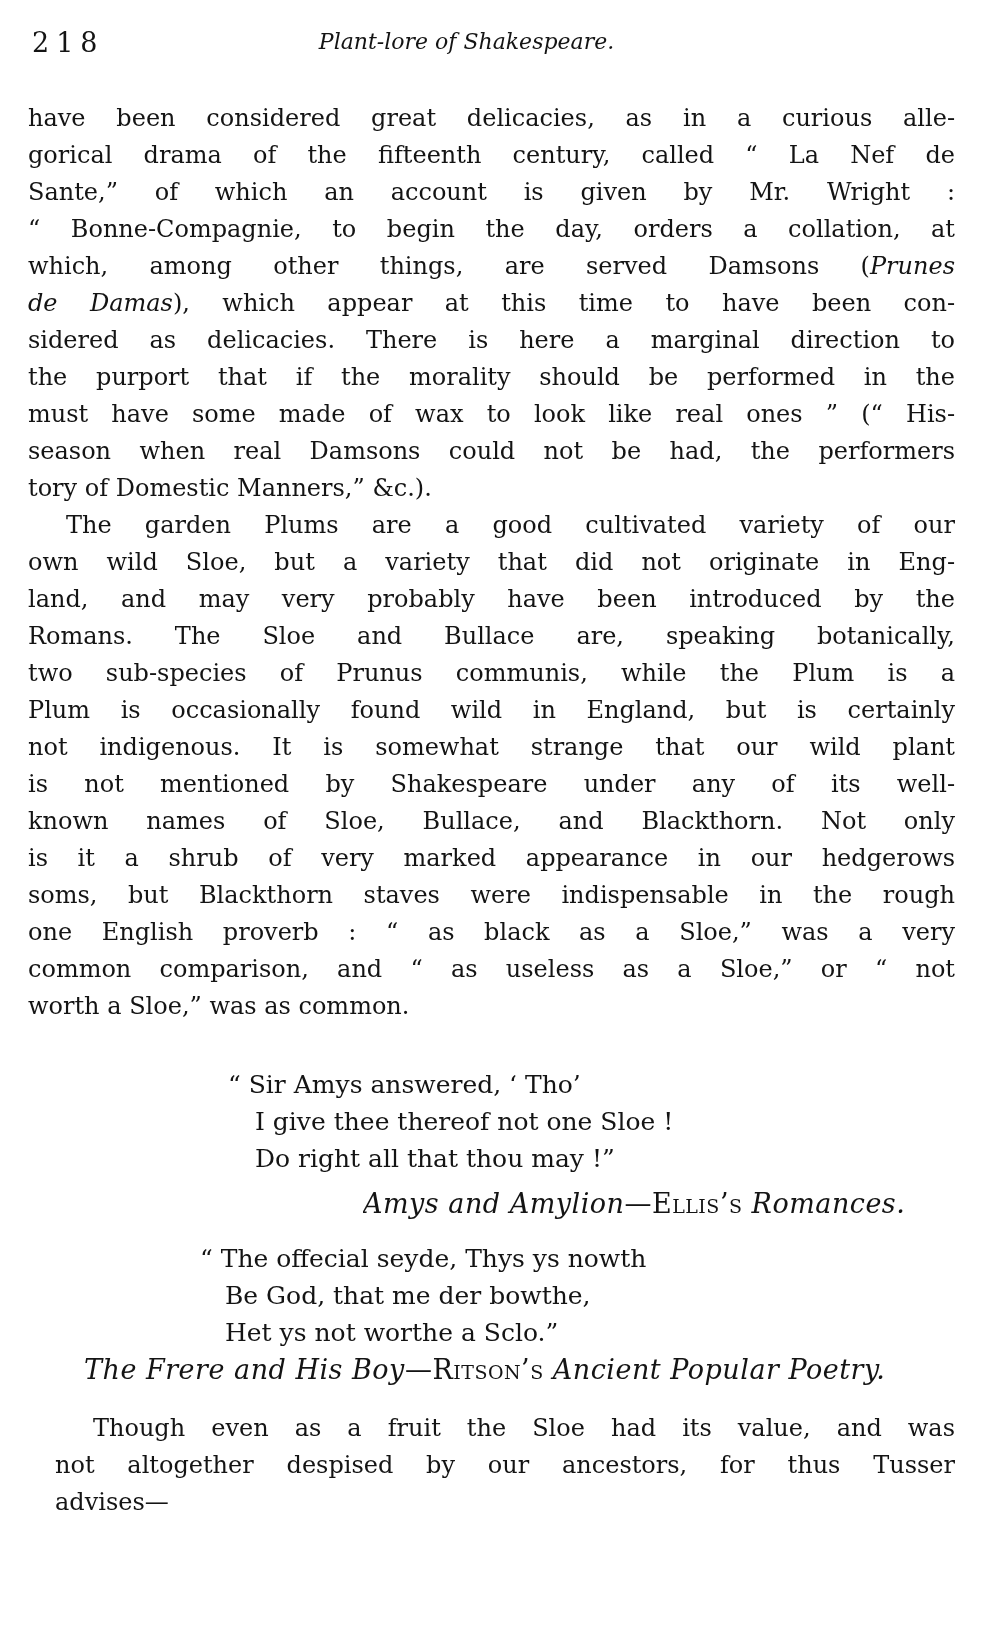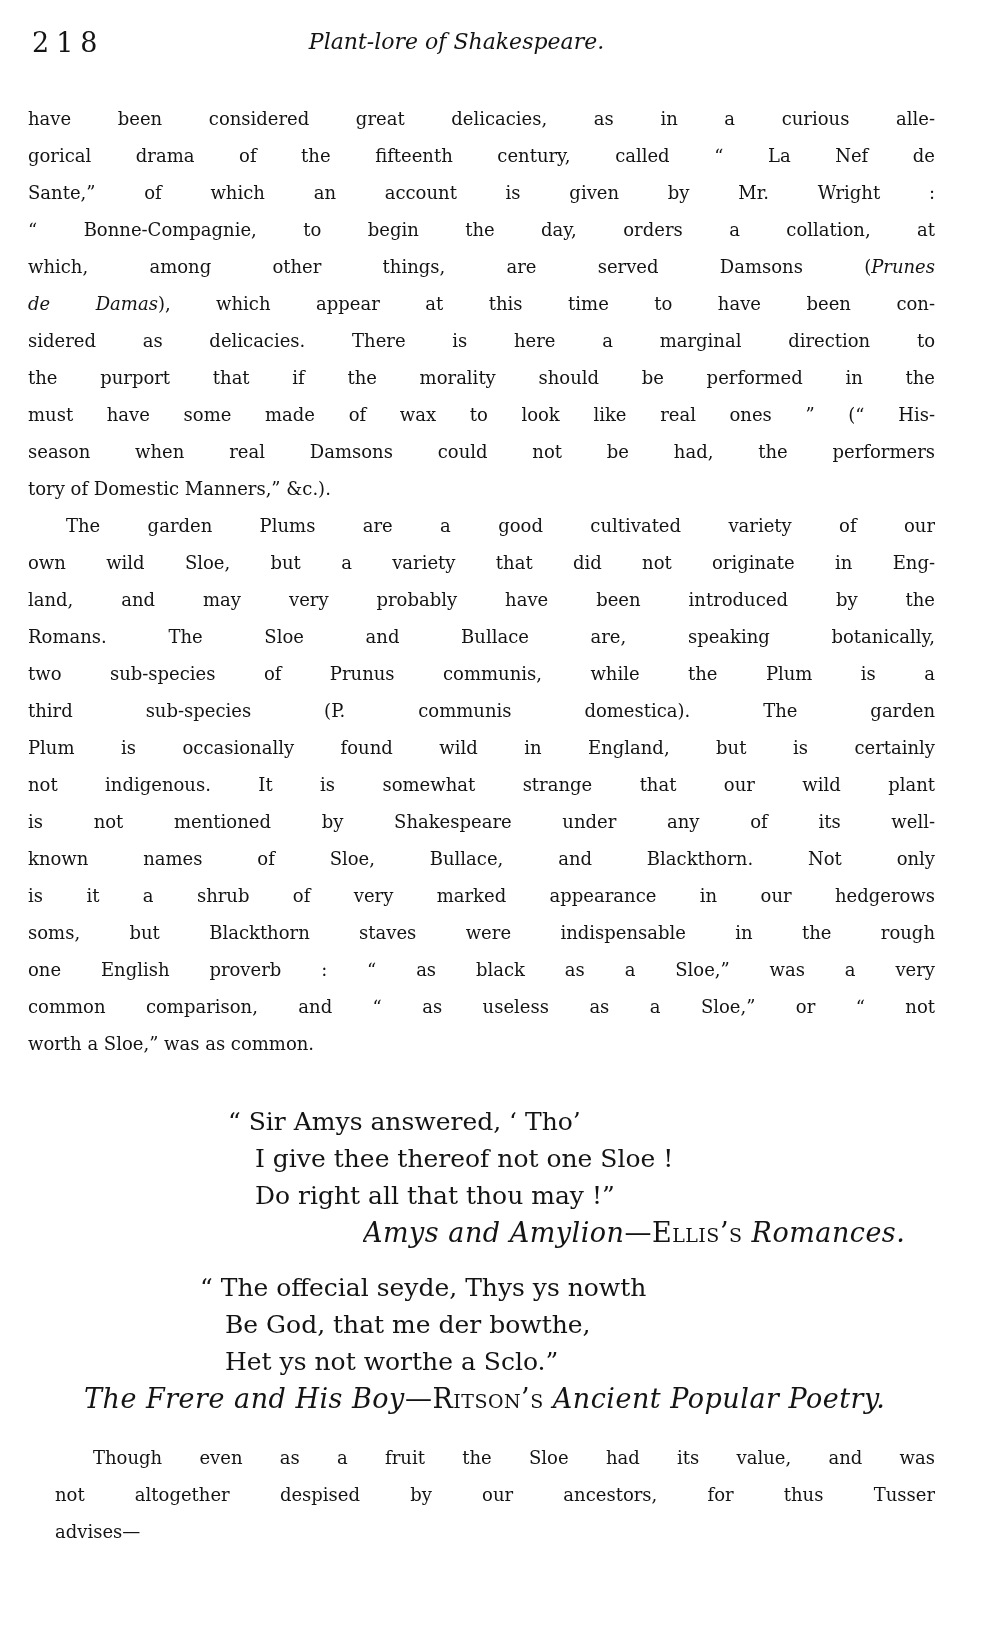--- a/index.html
+++ b/index.html
@@ -2,46 +2,46 @@
 <html><head>
 <meta charset="utf-8">
 <style>
   html,body { margin:0; padding:0; background:#ffffff; }
   body {
     width:1000px; height:1649px; overflow:hidden;
     font-family:"DejaVu Serif", serif;
     color:#141414;
     -webkit-font-smoothing:antialiased;
   }
-  .page { box-sizing:border-box; width:1000px; height:1649px; padding:26px 65px 0 28px; position:relative; }
+  .page { box-sizing:border-box; width:1000px; height:1649px; padding:26px 45px 0 28px; position:relative; }
 
   
   .pagehead { position:relative; height:40px; }
   .pagenum { position:absolute; left:4px; top:0; font-size:27px; letter-spacing:7px; line-height:34px; }
   .runhead { position:absolute; left:0; right:50px; top:-4px; text-align:center; font-style:italic; font-size:22px; line-height:40px; }
 
   
   .body-text { margin-top:34px; }
   .line {
-    height:37px; line-height:37px; font-size:18px;
+    height:37px; line-height:37px; font-size:24px;
     text-align:justify; text-align-last:justify;
     overflow:hidden; white-space:normal;
   }
   .line.end { text-align-last:left; }
   .line.indent { text-indent:38px; }
   em { }
   .sc { font-variant:small-caps; }
 
   
   .verse .line { text-align:left; text-align-last:left; font-size:25px; }
   .verse .attrib { font-size:27px; letter-spacing:0.5px; }
   .q1 { margin-top:41px; }
   .q1 .v1 { margin-left:200px; }
   .q1 .v2 { margin-left:227px; }
-  .q1 .attrib { margin-left:335px; }
+  .q1 .attrib { margin-left:335px;margin-top:8px; }
   .q2 { margin-top:18px; }
   .q2 .v1 { margin-left:172px; }
   .q2 .v2 { margin-left:197px; }
   .q2 .attrib { margin-left:56px; }
   .p3 { margin-top:22px;margin-left:27px; }
 </style>
 </head>
 <body>
 
 <div class="page">
@@ -62,21 +62,20 @@
         <div class="line">must have some made of wax to look like real ones ” (“ His-</div>
         <div class="line">season when real Damsons could not be had, the performers</div>
         <div class="line end">tory of Domestic Manners,” &amp;c.).</div>
       </div>
       <div class="block para p2">
         <div class="line indent">The garden Plums are a good cultivated variety of our</div>
         <div class="line">own wild Sloe, but a variety that did not originate in Eng-</div>
         <div class="line">land, and may very probably have been introduced by the</div>
         <div class="line">Romans.  The Sloe and Bullace are, speaking botanically,</div>
         <div class="line">two sub-species of Prunus communis, while the Plum is a</div>
-        <div class="line">third sub-species (P. communis domestica).  The garden</div>
         <div class="line">Plum is occasionally found wild in England, but is certainly</div>
         <div class="line">not indigenous.  It is somewhat strange that our wild plant</div>
         <div class="line">is not mentioned by Shakespeare under any of its well-</div>
         <div class="line">known names of Sloe, Bullace, and Blackthorn.  Not only</div>
         <div class="line">is it a shrub of very marked appearance in our hedgerows</div>
         <div class="line">soms, but Blackthorn staves were indispensable in the rough</div>
         <div class="line">one English proverb : “ as black as a Sloe,” was a very</div>
         <div class="line">common comparison, and “ as useless as a Sloe,” or “ not</div>
         <div class="line end">worth a Sloe,” was as common.</div>
       </div>

